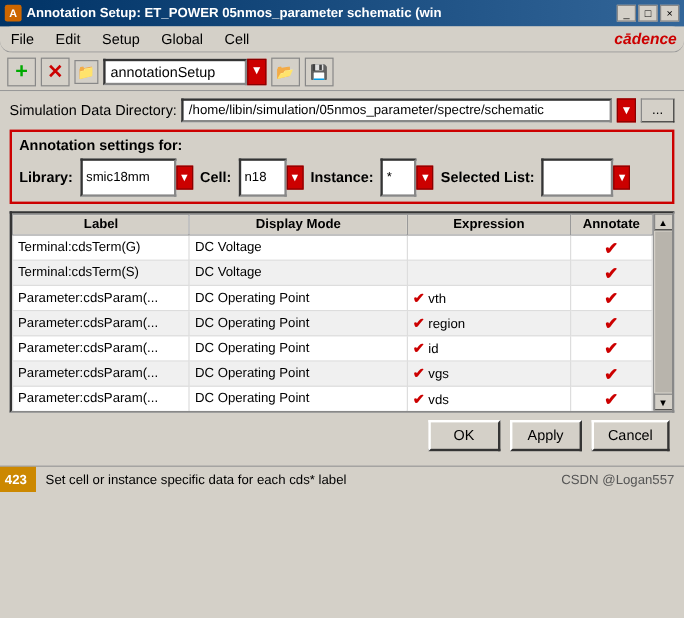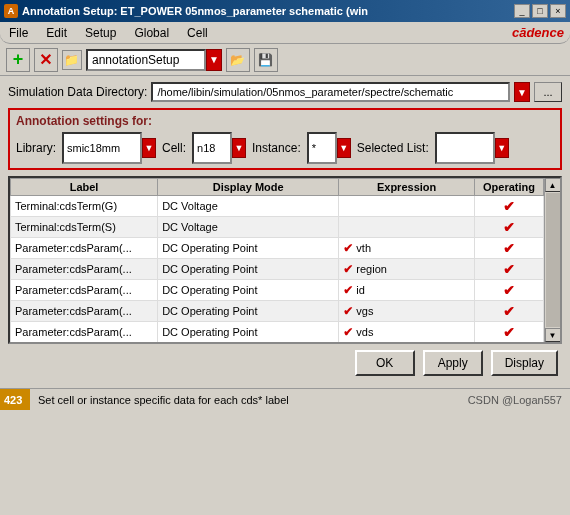--- a/index.html
+++ b/index.html
@@ -172,32 +172,32 @@
     }
 
     
     .annotation-box {
       border: 2px solid #cc0000;
       padding: 4px 6px;
       margin-bottom: 6px;
       background: #d4d0c8;
     }
     .annotation-title {
-      color: #7f1d1d;
+      color: #000000;
       font-weight: bold;
       font-size: 12px;
       margin-bottom: 4px;
     }
     .annotation-row {
       display: flex;
       align-items: center;
       gap: 6px;
       font-size: 12px;
     }
-    .ann-label { white-space: nowrap; }
+    .ann-label { white-space: nowrap; font-weight: bold; }
     .ann-combo {
       display: flex;
       align-items: center;
     }
     .ann-combo-input {
       height: 32px;
       border: 2px inset #888;
       background: white;
       padding: 0 3px;
       font-size: 11px;
@@ -430,21 +430,21 @@
   </div>
 
   <div class="table-container">
     <div class="table-scroll">
       <table>
         <thead>
           <tr>
             <th class="col-label">Label</th>
             <th class="col-display">Display Mode</th>
             <th class="col-expr">Expression</th>
-            <th class="col-annotate">Operating</th>
+            <th class="col-annotate">Annotate</th>
           </tr>
         </thead>
         <tbody id="table-body">
         <tr>
               <td class="col-label">Terminal:cdsTerm(G)</td>
               <td class="col-display">DC Voltage</td>
               <td class="col-expr"></td>
               <td class="col-annotate"><span class="check-red">✔</span></td>
             </tr>
             <tr>
@@ -495,21 +495,21 @@
     <div class="scrollbar-area">
       <div class="scroll-arrow">▲</div>
       <div class="scroll-track"></div>
       <div class="scroll-arrow">▼</div>
     </div>
   </div>
 
   <div class="button-row">
     <button class="dlg-btn">OK</button>
     <button class="dlg-btn apply-btn">Apply</button>
-    <button class="dlg-btn">Display</button>
+    <button class="dlg-btn">Cancel</button>
   </div>
 
 </div>
 
 <div class="status-bar">
   <div class="status-num">423</div>
   <span class="status-msg">Set cell or instance specific data for each cds* label</span>
   <span class="status-right">CSDN @Logan557</span>
 </div>
 

